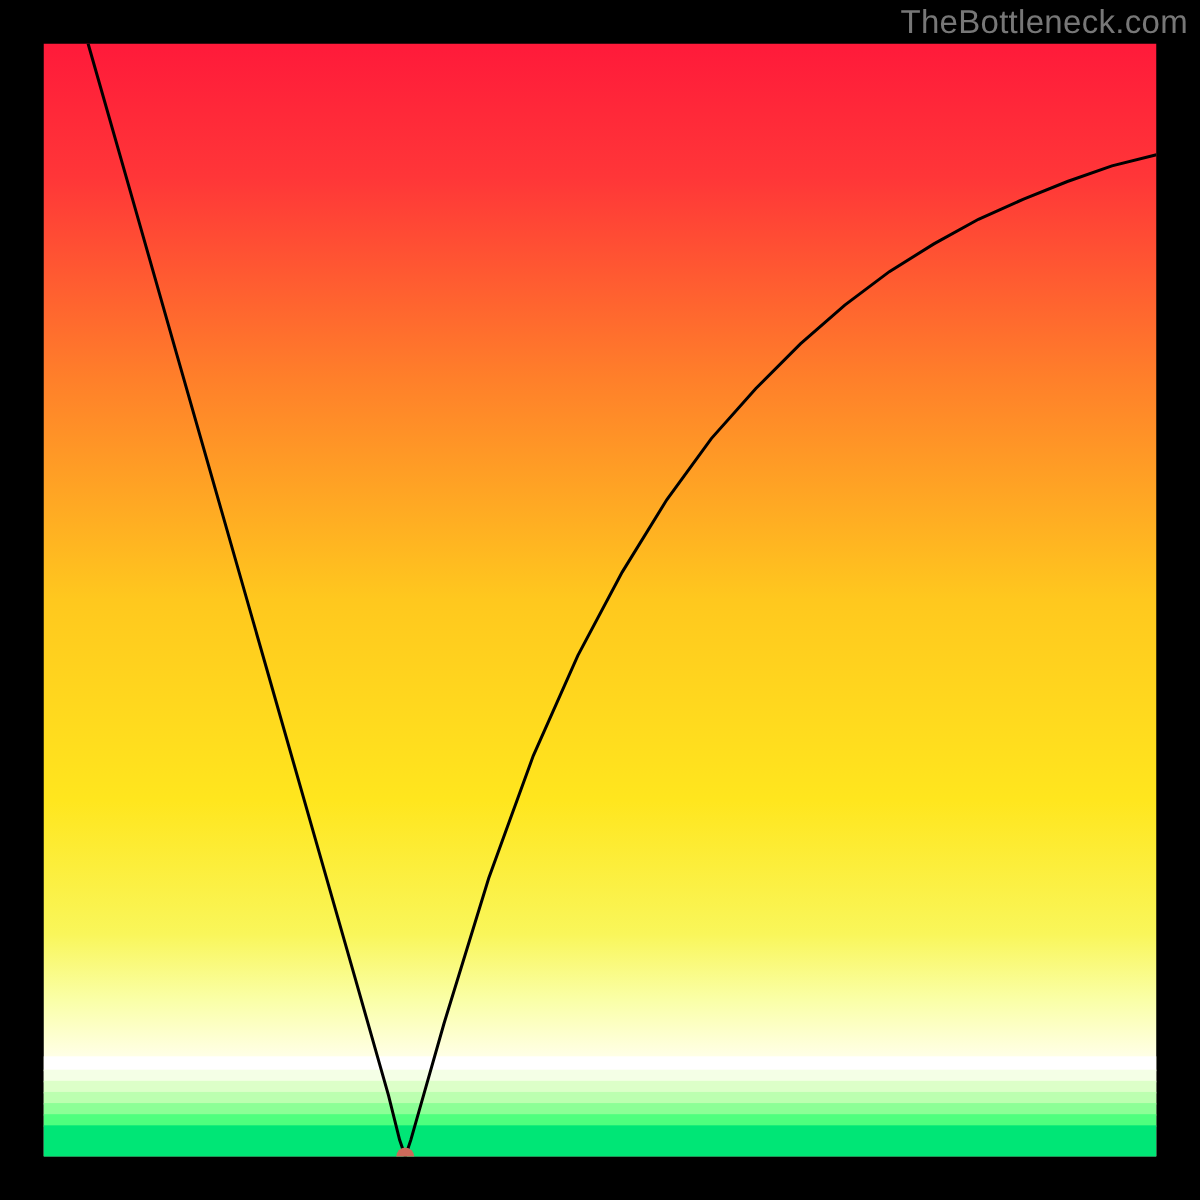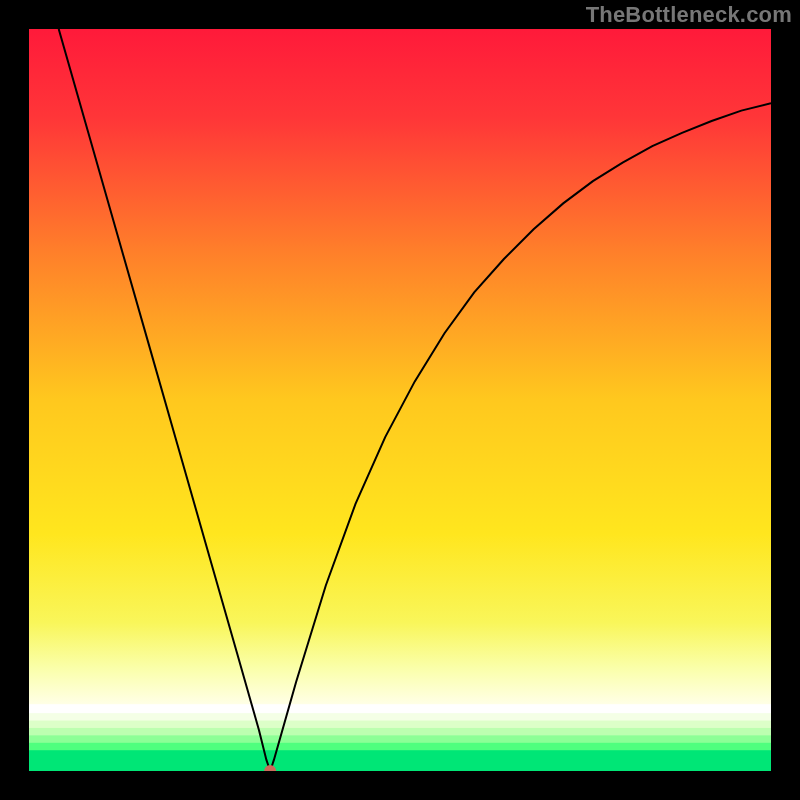--- a/index.html
+++ b/index.html
@@ -26,21 +26,21 @@
     width: 742px;
     height: 742px;
     
   }
   .watermark {
     position: absolute;
     top: 2px;
     right: 8px;
     color: #777;
     font-size: 22px;
-    font-weight: 700;
+    font-weight: 400;
     letter-spacing: 0.2px;
   }
 </style>
 </head>
 <body>
 
 <div class="frame">
   <svg class="plot" viewBox="0 0 742 742" preserveAspectRatio="none">
     <defs>
       <linearGradient id="bg" x1="0" y1="0" x2="0" y2="1">

